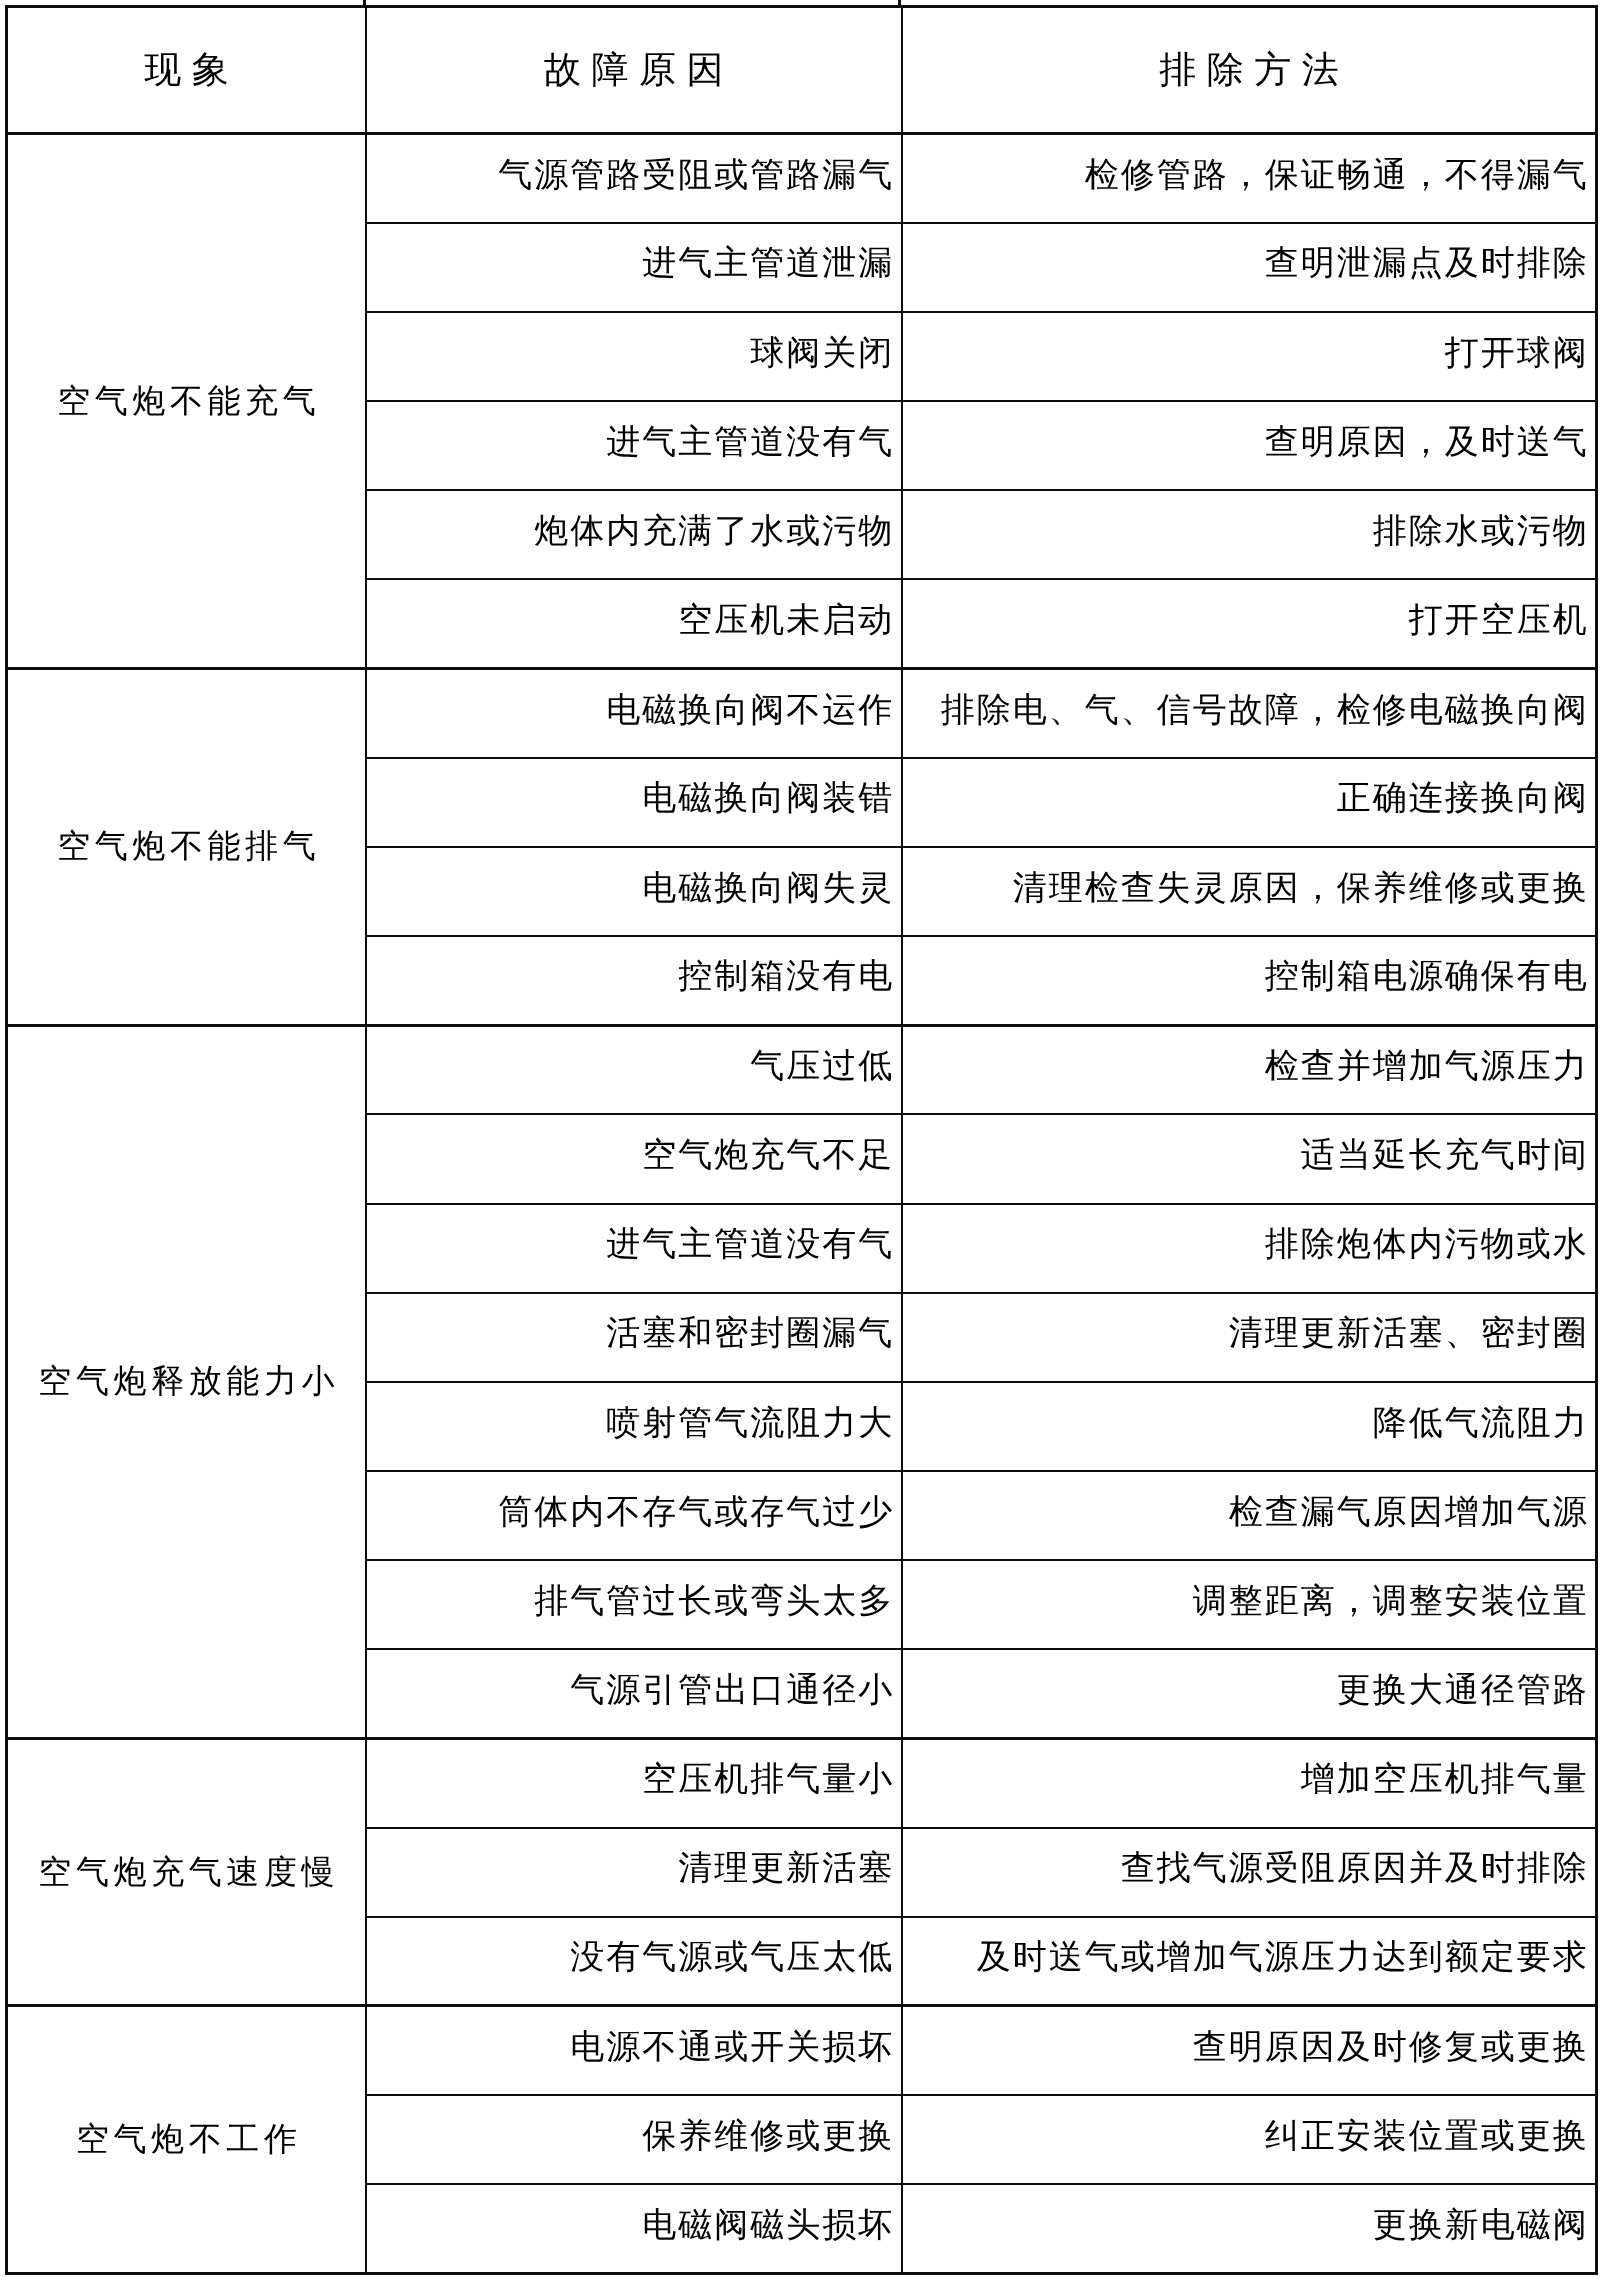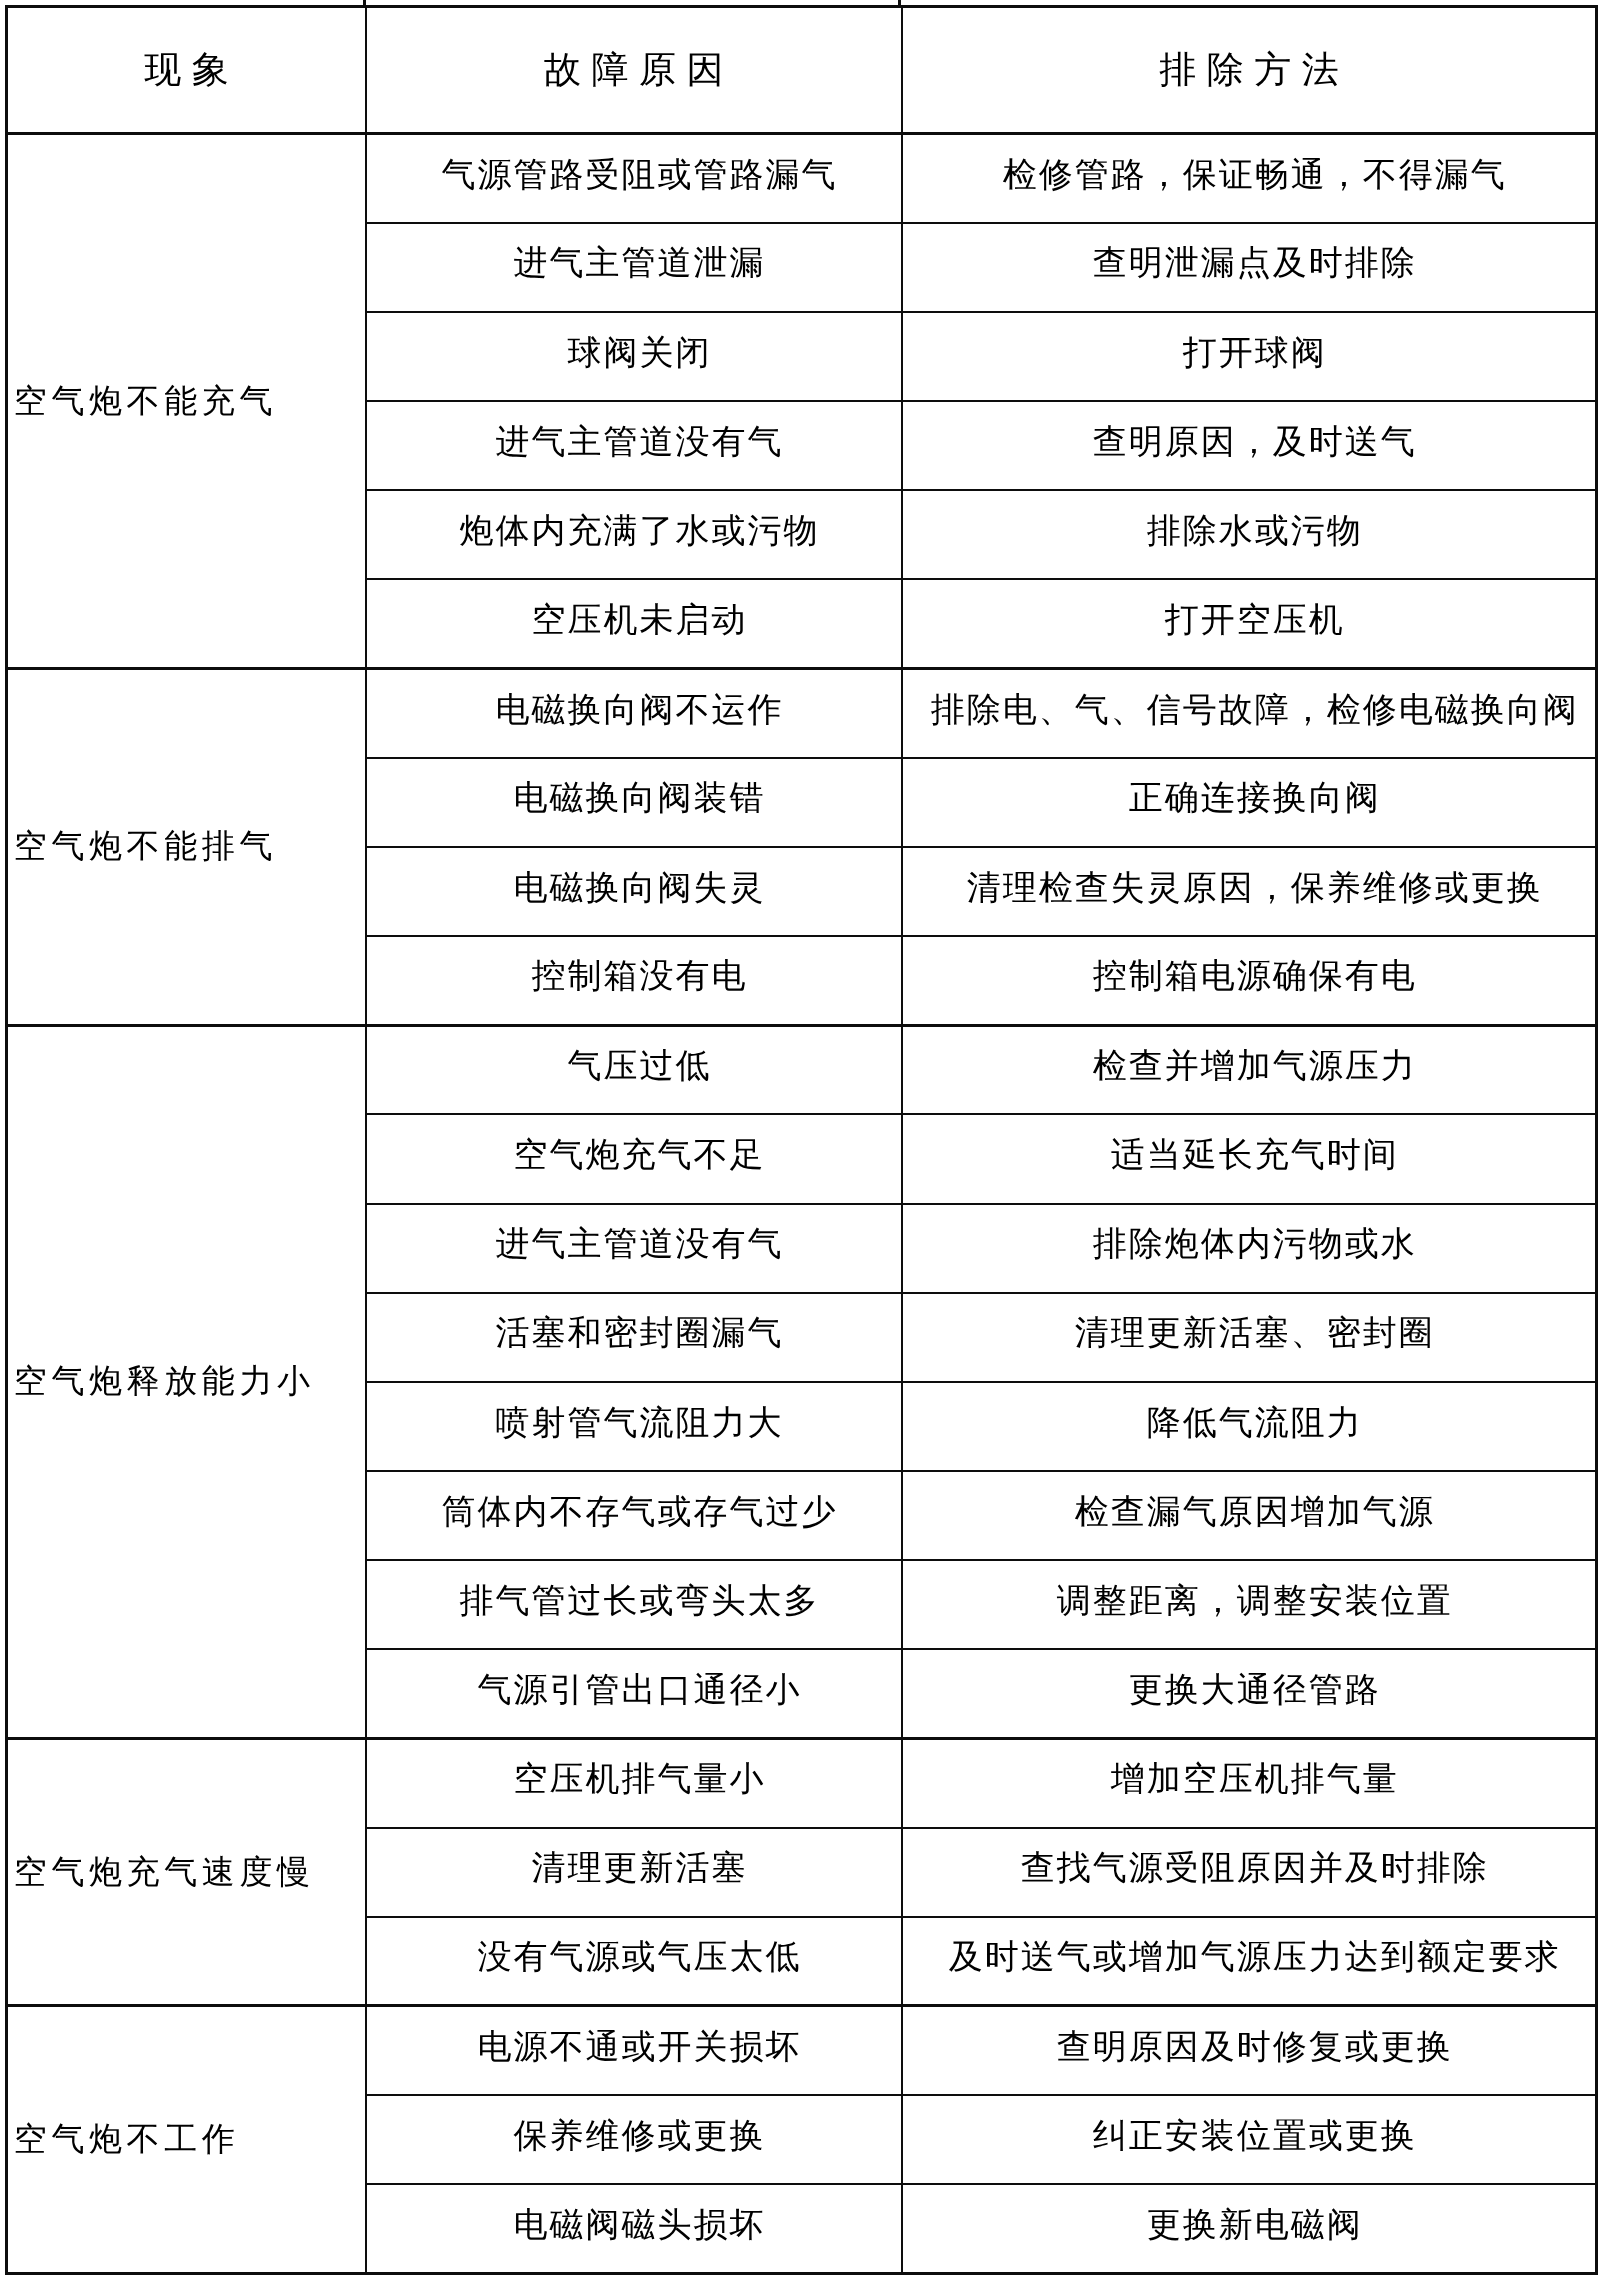--- a/index.html
+++ b/index.html
@@ -47,28 +47,29 @@
     letter-spacing: 10.5px;
     text-indent: 10.5px;
     text-align: center;
     vertical-align: middle;
     border-bottom-width: 3.9px;
   }
   tbody tr { height: 89px; }
   td.cell-cause, td.cell-remedy {
     font-size: 34px;
     letter-spacing: 2px;
-    text-align: center;
+    text-align: right;
     vertical-align: middle;
     padding: 0 6.5px 7.9px 18.3px;
   }
   td.cell-phen {
     font-size: 33px;
     letter-spacing: 4.6px;
     text-indent: 4.6px;
+    text-align: center;
     vertical-align: middle;
   }
   tr.group-start td { border-top-width: 3.3px; }
 
   
   .tick {
     position: absolute;
     top: 0;
     width: 2.6px;
     height: 7.2px;

